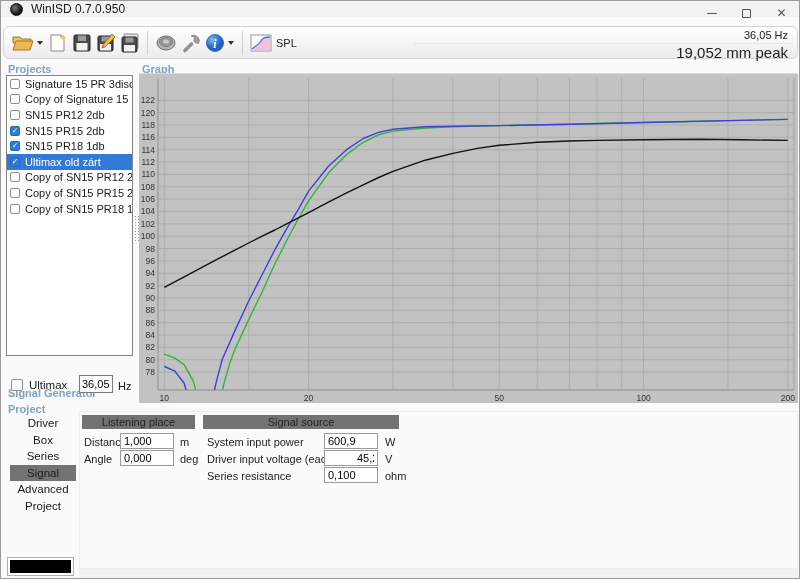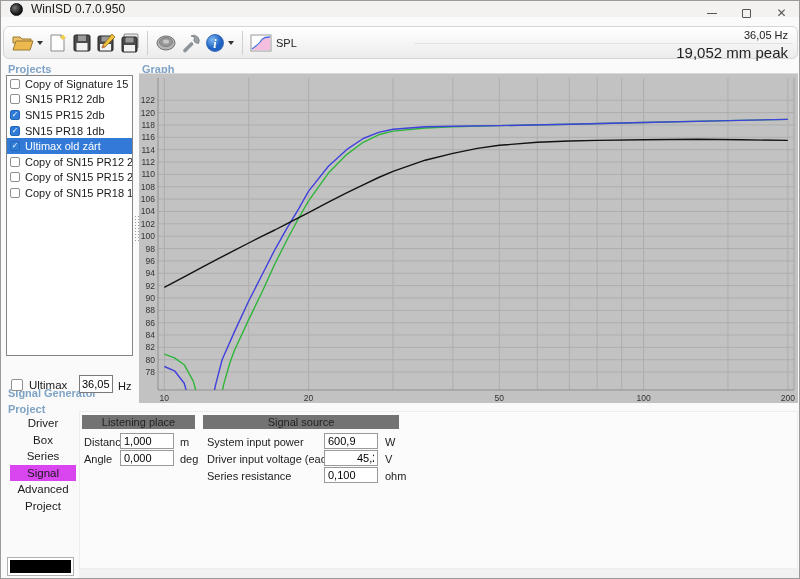--- a/index.html
+++ b/index.html
@@ -51,21 +51,21 @@
   
   .gen-row{position:absolute;left:10px;top:378px;display:flex;align-items:center;}
   .gen-cb{width:12px;height:12px;border:1px solid #8f8f8f;border-radius:2px;background:#fff;}
   .gen-label{font-size:11.5px;margin-left:6px;}
   .gen-input{position:absolute;left:78px;top:374px;width:34px;height:18px;border:1px solid #7a7a7a;
     font-size:11px;font-family:"Liberation Sans",sans-serif;padding:0 2px;}
   .gen-unit{position:absolute;left:117px;top:379px;font-size:11px;}
   
   .nav-list{position:absolute;left:9px;top:414px;width:66px;}
   .nav-item{height:16.5px;line-height:16.5px;text-align:center;font-size:11.5px;cursor:default;}
-  .nav-item.selected{background:#d946ef;}
+  .nav-item.selected{background:#737373;}
   .swatch{position:absolute;left:6px;top:556px;width:67px;height:19px;border:1px solid #b0b0b0;
     background:#fff;padding:2px;}
   .swatch-inner{width:100%;height:100%;}
   
   .chart-wrap{position:absolute;left:138px;top:72px;width:659px;height:330px;background:#c2c2c2;
     border-top:1px solid #d9d9d9;}
   
   .bottom-panel{position:absolute;left:78px;top:410px;width:719px;height:158px;background:#fbfbfb;
     border:1px solid #ededed;}
   .bottom-strip{position:absolute;left:78px;top:568px;width:722px;height:11px;background:#f1f1f1;}
@@ -176,20 +176,24 @@
         </svg>
         <span class="spl-text">SPL</span>
       </div>
     </div>
     <div class="tb-readout1">36,05 Hz</div>
     <div class="tb-readout2">19,052 mm peak</div>
   </div>
 
   <div class="section-label" style="left:7px;top:62px;">Projects</div>
   <div class="projects-box">
+    <div class="prow">
+        <span class="cb"></span>
+        <span class="plabel">Signature 15 PR 3disc</span>
+      </div>
     <div class="prow">
         <span class="cb"></span>
         <span class="plabel">Copy of Signature 15 PR 5d</span>
       </div>
     <div class="prow">
         <span class="cb"></span>
         <span class="plabel">SN15 PR12 2db</span>
       </div>
     <div class="prow">
         <span class="cb checked">

